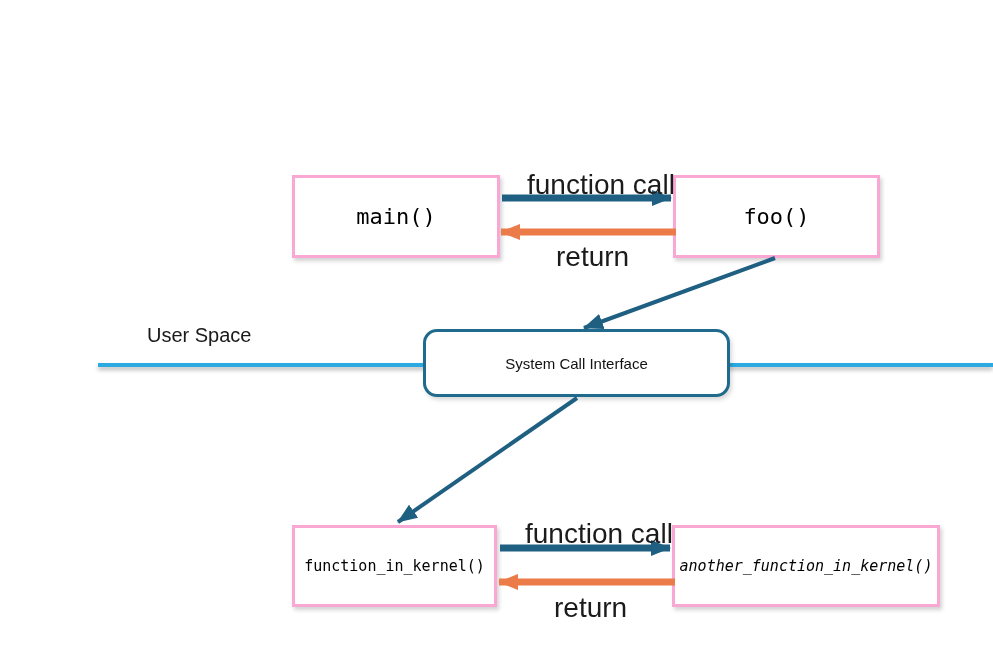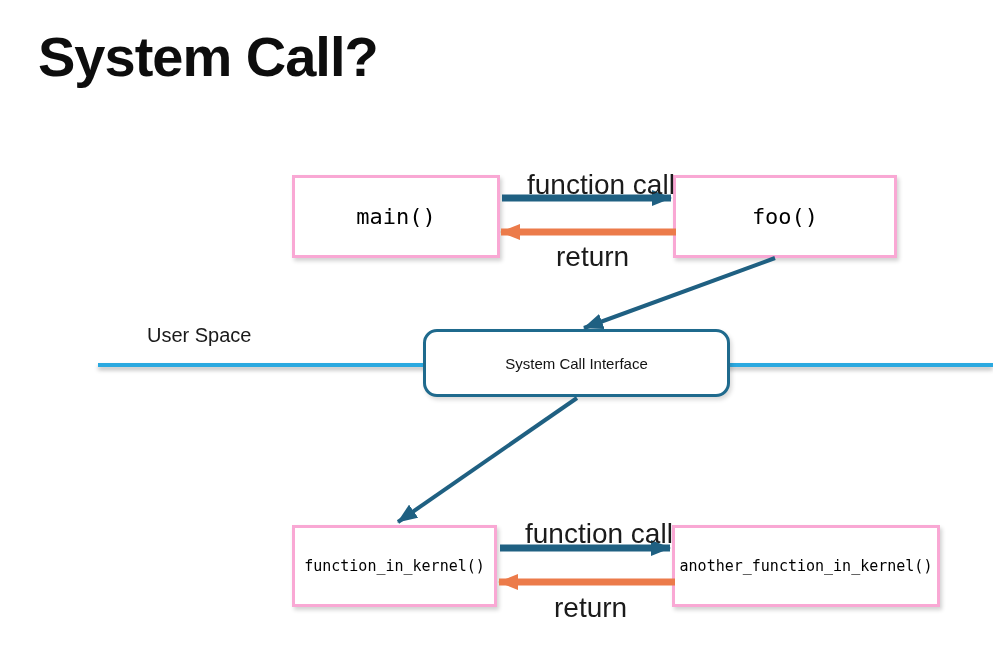--- a/index.html
+++ b/index.html
@@ -21,23 +21,23 @@
     background:#ffffff;
     border:3px solid #f9a8d4;
     box-shadow:2px 3px 4px rgba(0,0,0,0.18);
     display:flex;align-items:center;justify-content:center;
     font-family:"DejaVu Sans Mono","Liberation Mono",monospace;
     color:#000;
     box-sizing:border-box;
     z-index:2;
   }
   #box-main{left:292px;top:175px;width:208px;height:83px;font-size:22px;}
-  #box-foo{left:673px;top:175px;width:224px;height:83px;font-size:22px;}
+  #box-foo{left:673px;top:175px;width:207px;height:83px;font-size:22px;}
   #box-fnk{left:292px;top:525px;width:205px;height:82px;font-size:15px;text-align:right;}
-  #box-afnk{left:672px;top:525px;width:268px;height:82px;font-size:15px;}
+  #box-afnk{left:672px;top:525px;width:268px;height:82px;font-size:15px;font-style:italic;}
   #box-sci{
     position:absolute;left:423px;top:329px;width:307px;height:68px;
     background:#ffffff;
     border:3px solid #1F6A8D;
     border-radius:14px;
     box-shadow:2px 3px 4px rgba(0,0,0,0.15);
     display:flex;align-items:center;justify-content:center;
     font-size:15px;color:#111;
     box-sizing:border-box;
     z-index:2;
@@ -63,21 +63,20 @@
   #arrows{
     position:absolute;left:0;top:0;z-index:3;
     pointer-events:none;
   }
 </style>
 </head>
 <body>
 
 <div id="slide">
 
-  <div class="title">System Call?</div>
 
   <div id="boundary"></div>
   <div id="lbl-user">User Space</div>
 
   <div class="codebox" id="box-main">main()</div>
   <div class="codebox" id="box-foo">foo()</div>
   <div id="box-sci">System Call Interface</div>
   <div class="codebox" id="box-fnk">function_in_kernel()</div>
   <div class="codebox" id="box-afnk">another_function_in_kernel()</div>
 

